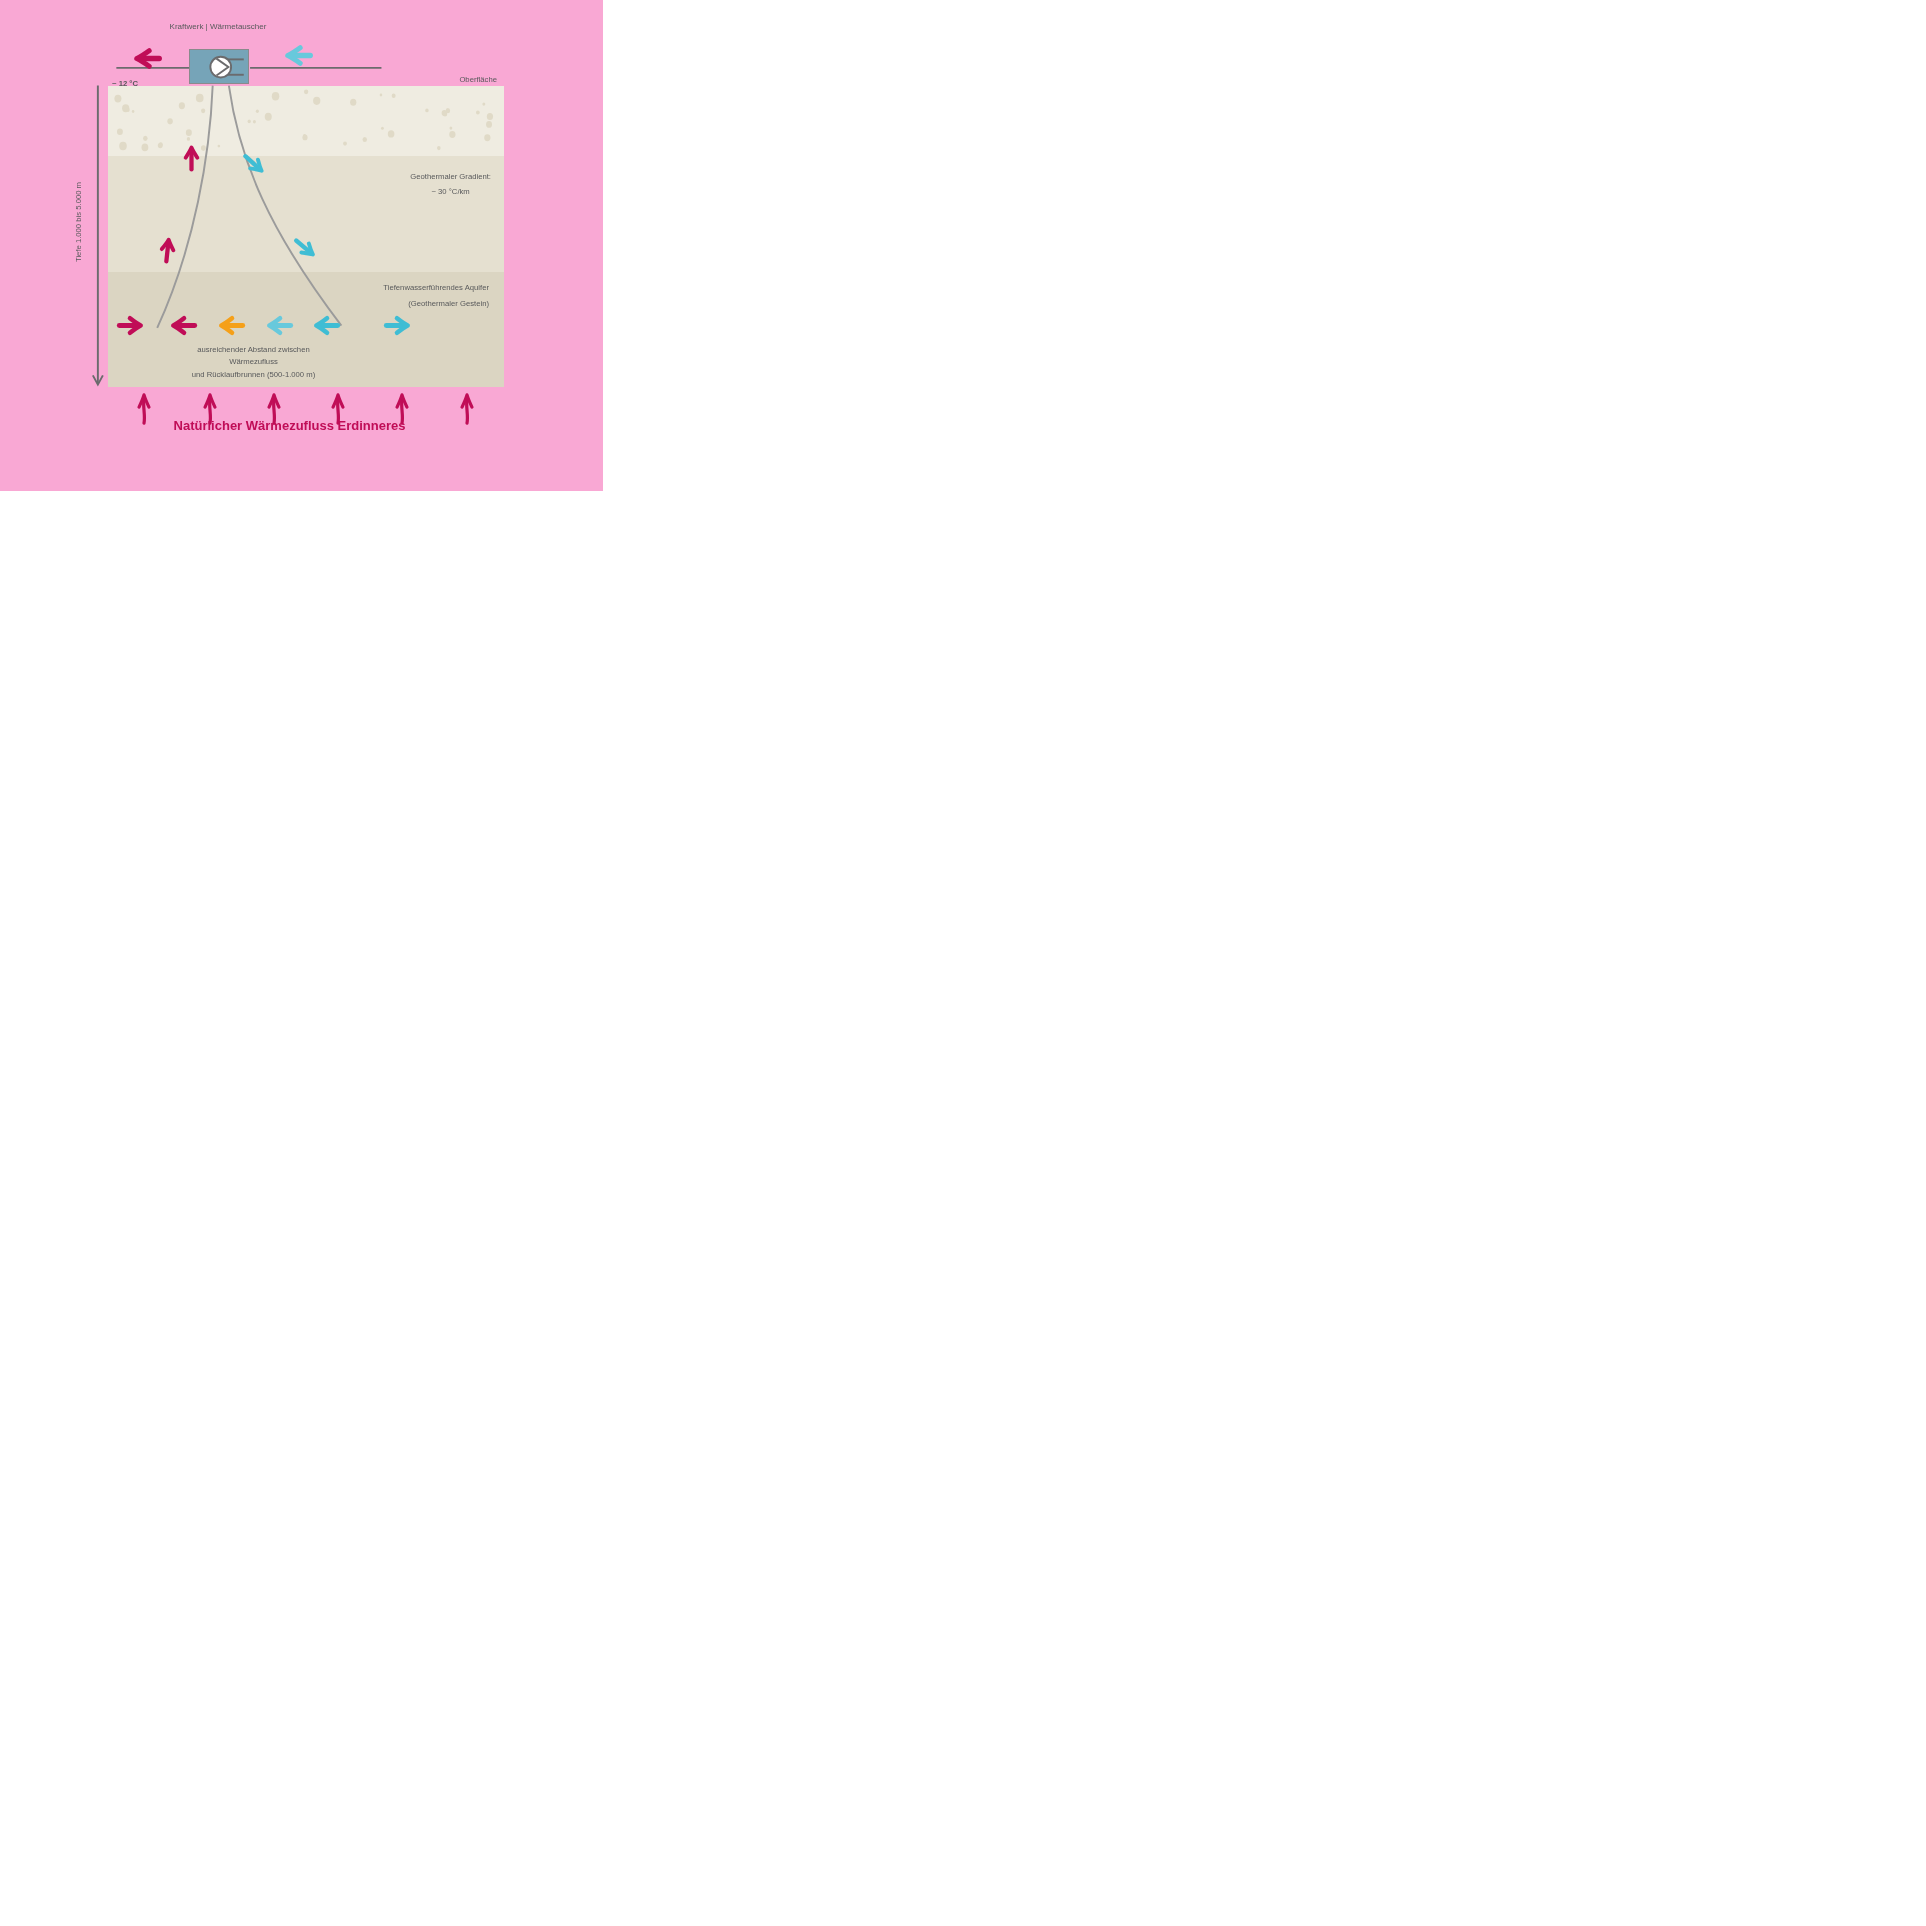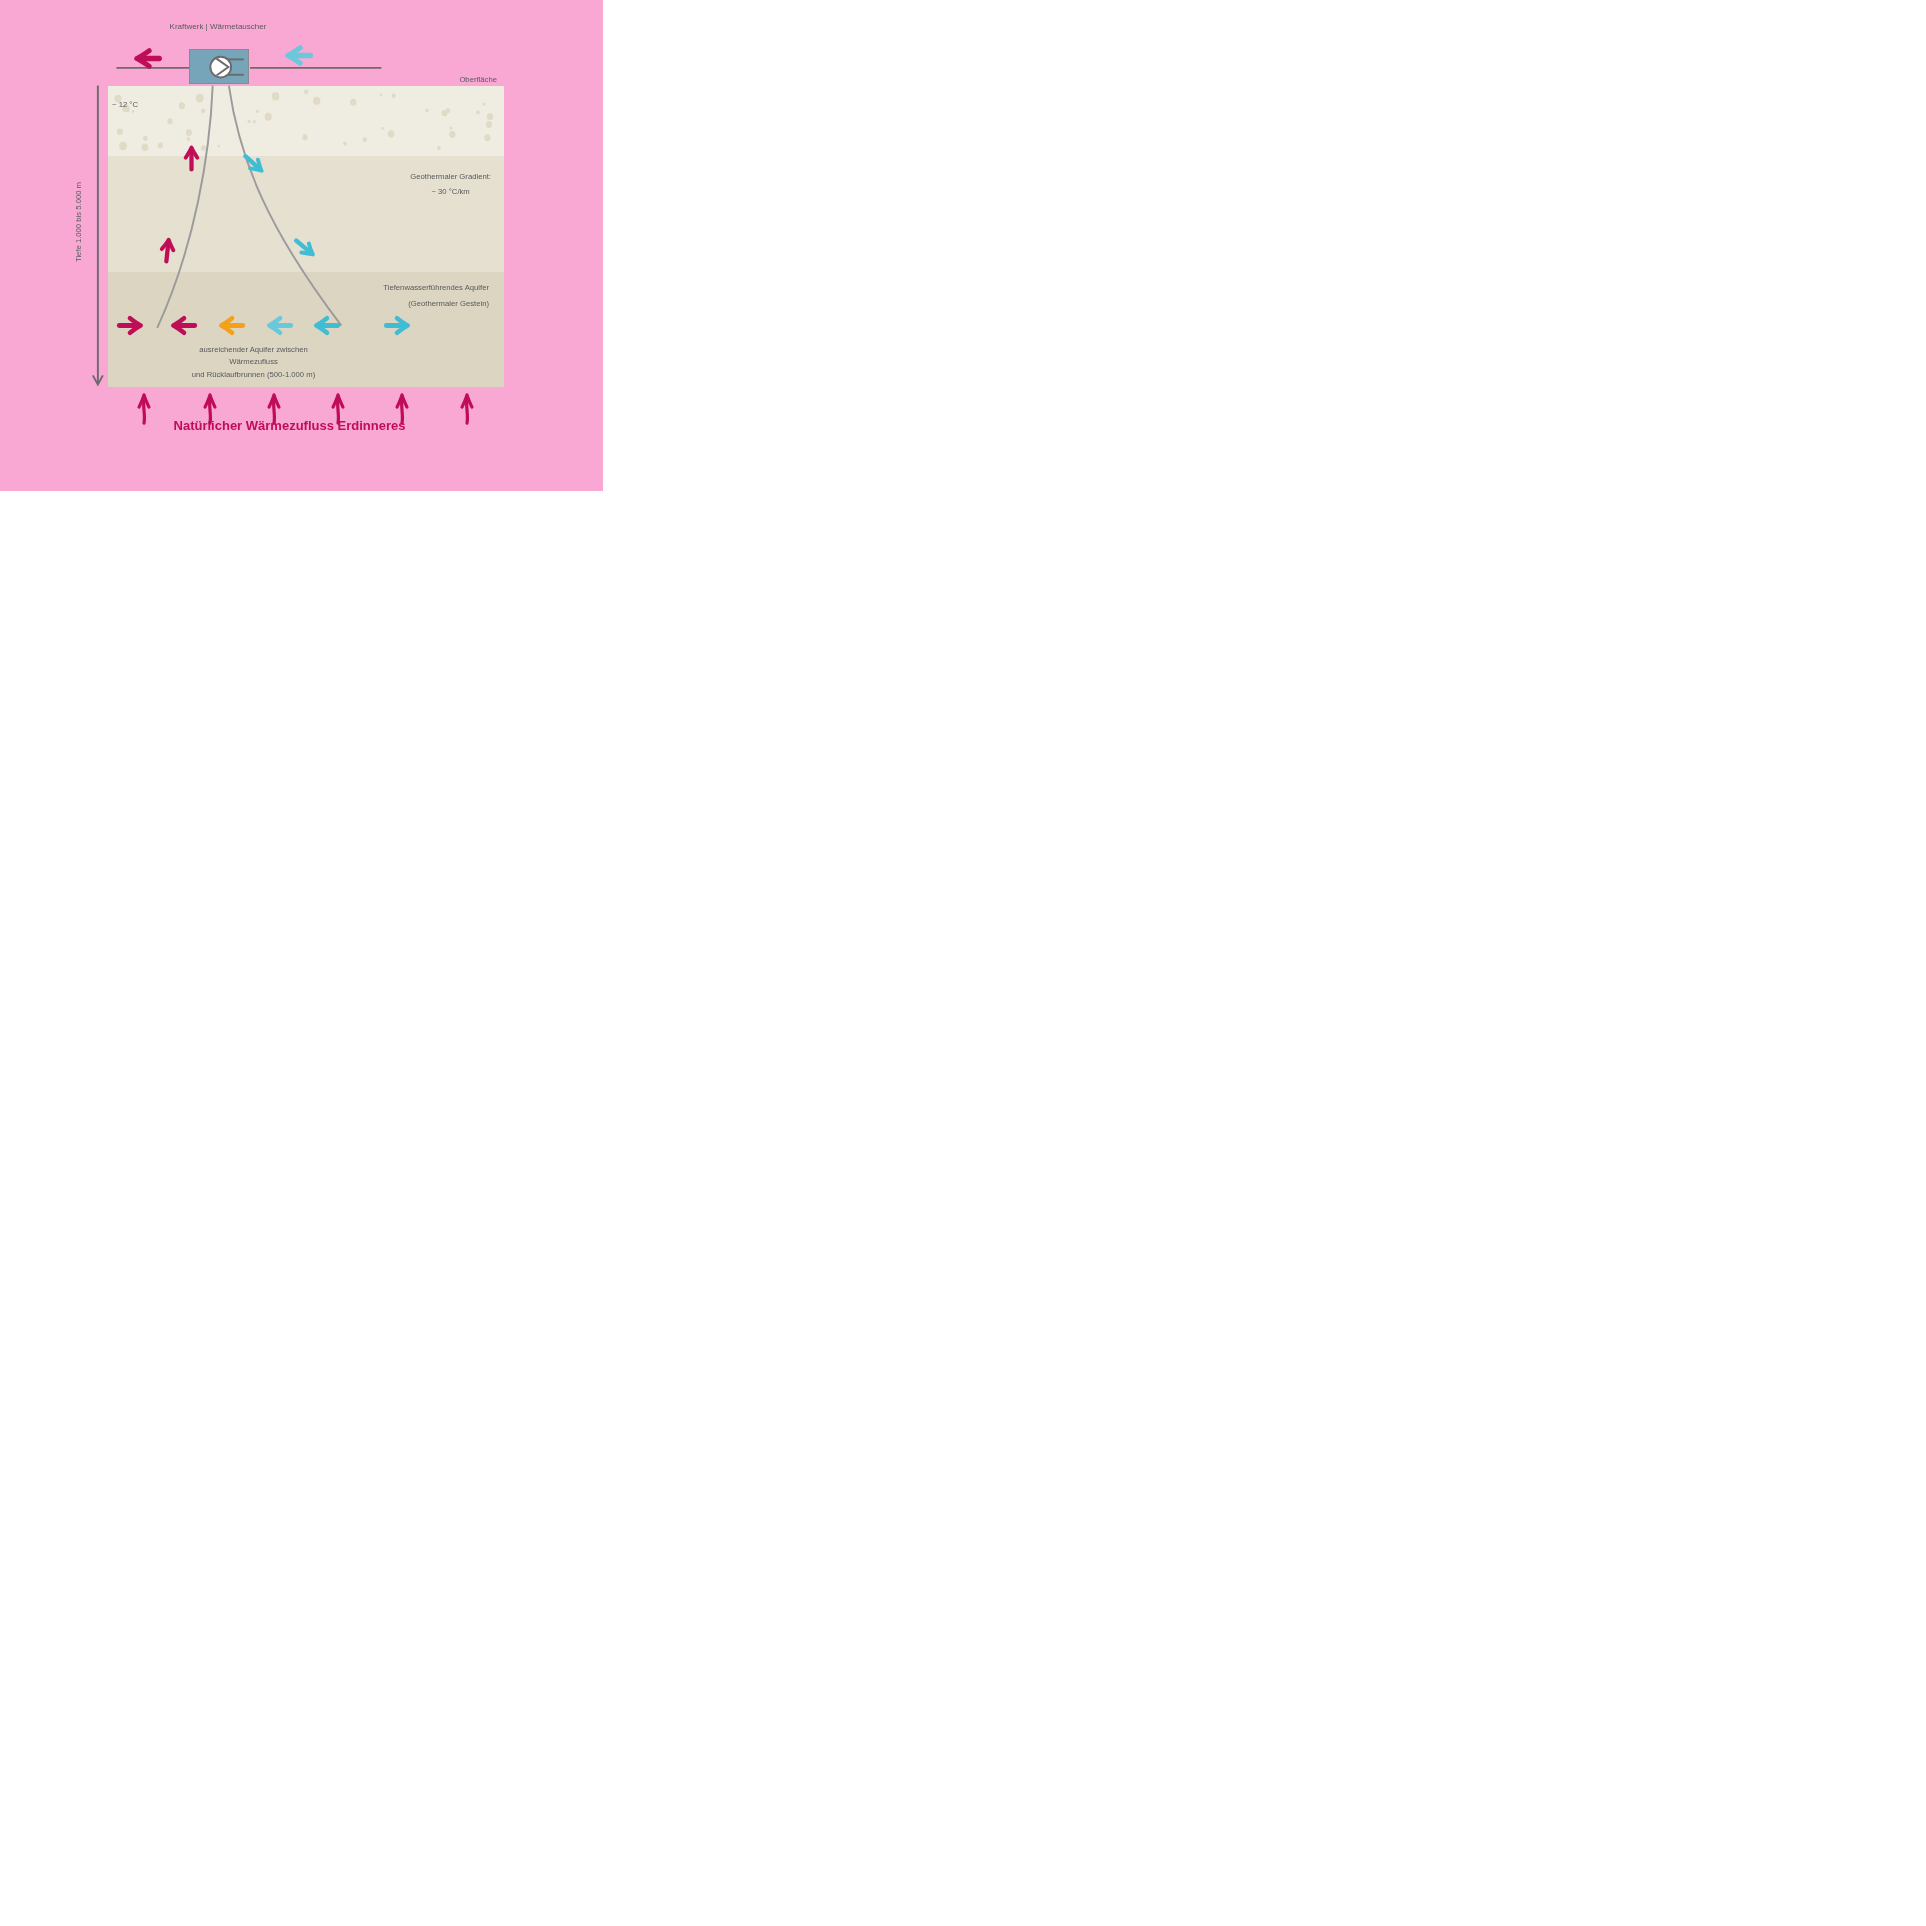--- a/index.html
+++ b/index.html
@@ -16,21 +16,21 @@
   #layer-gradient{top:70px;height:117px;background:var(--layer2);}
   #layer-aquifer{top:186px;height:115px;background:var(--layer3);}
   
   #exchanger-box{
     left:189px;top:49px;width:58px;height:33px;
     background:var(--box_fill);border:1.9px solid var(--box_border);
   }
   
   #plant-title{left:141px;top:22.3px;width:154px;text-align:center;font-size:8px;}
   #surface-label{top:75px;right:106px;text-align:center;}
-  #temp-label{left:112px;top:100px;}
+  #temp-label{left:112px;top:79px;font-weight:bold;}
   #gradient-label{top:169px;right:112px;text-align:center;line-height:15.4px;}
   #aquifer-label{top:280px;right:114px;text-align:right;line-height:16px;}
   #depth-label{left:79px;top:222px;transform:translate(-50%,-50%) rotate(-90deg);transform-origin:center;}
   #distance-note{left:161px;top:344px;width:185px;text-align:center;line-height:12.3px;white-space:normal;}
   #bottom-title{left:0;top:418px;width:579px;text-align:center;
     font-size:13px;font-weight:bold;color:var(--hot);}
   svg{display:block;}
   .well-path{fill:none;stroke:var(--well);stroke-width:5;}
   .pipe-line{fill:none;stroke:var(--pipe);stroke-width:5;}
   .pump-stroke{fill:none;stroke:var(--pipe);stroke-width:5;}
@@ -194,20 +194,20 @@
   <div id="gradient-label" class="abs lbl">
     <div>Geothermaler Gradient:</div>
     <div>~ 30 °C/km</div>
   </div>
   <div id="aquifer-label" class="abs lbl">
     <div>Tiefenwasserführendes Aquifer</div>
     <div>(Geothermaler Gestein)</div>
   </div>
   <div id="depth-label" class="abs lbl">Tiefe 1.000 bis 5.000 m</div>
   <div id="distance-note" class="abs lbl">
-    <div>ausreichender Aquifer zwischen</div>
+    <div>ausreichender Abstand zwischen</div>
     <div>Wärmezufluss</div>
     <div>und Rücklaufbrunnen (500-1.000 m)</div>
   </div>
   <div id="bottom-title" class="abs">Natürlicher Wärmezufluss Erdinneres</div>
 
 </div>
 
 
 </body></html>

